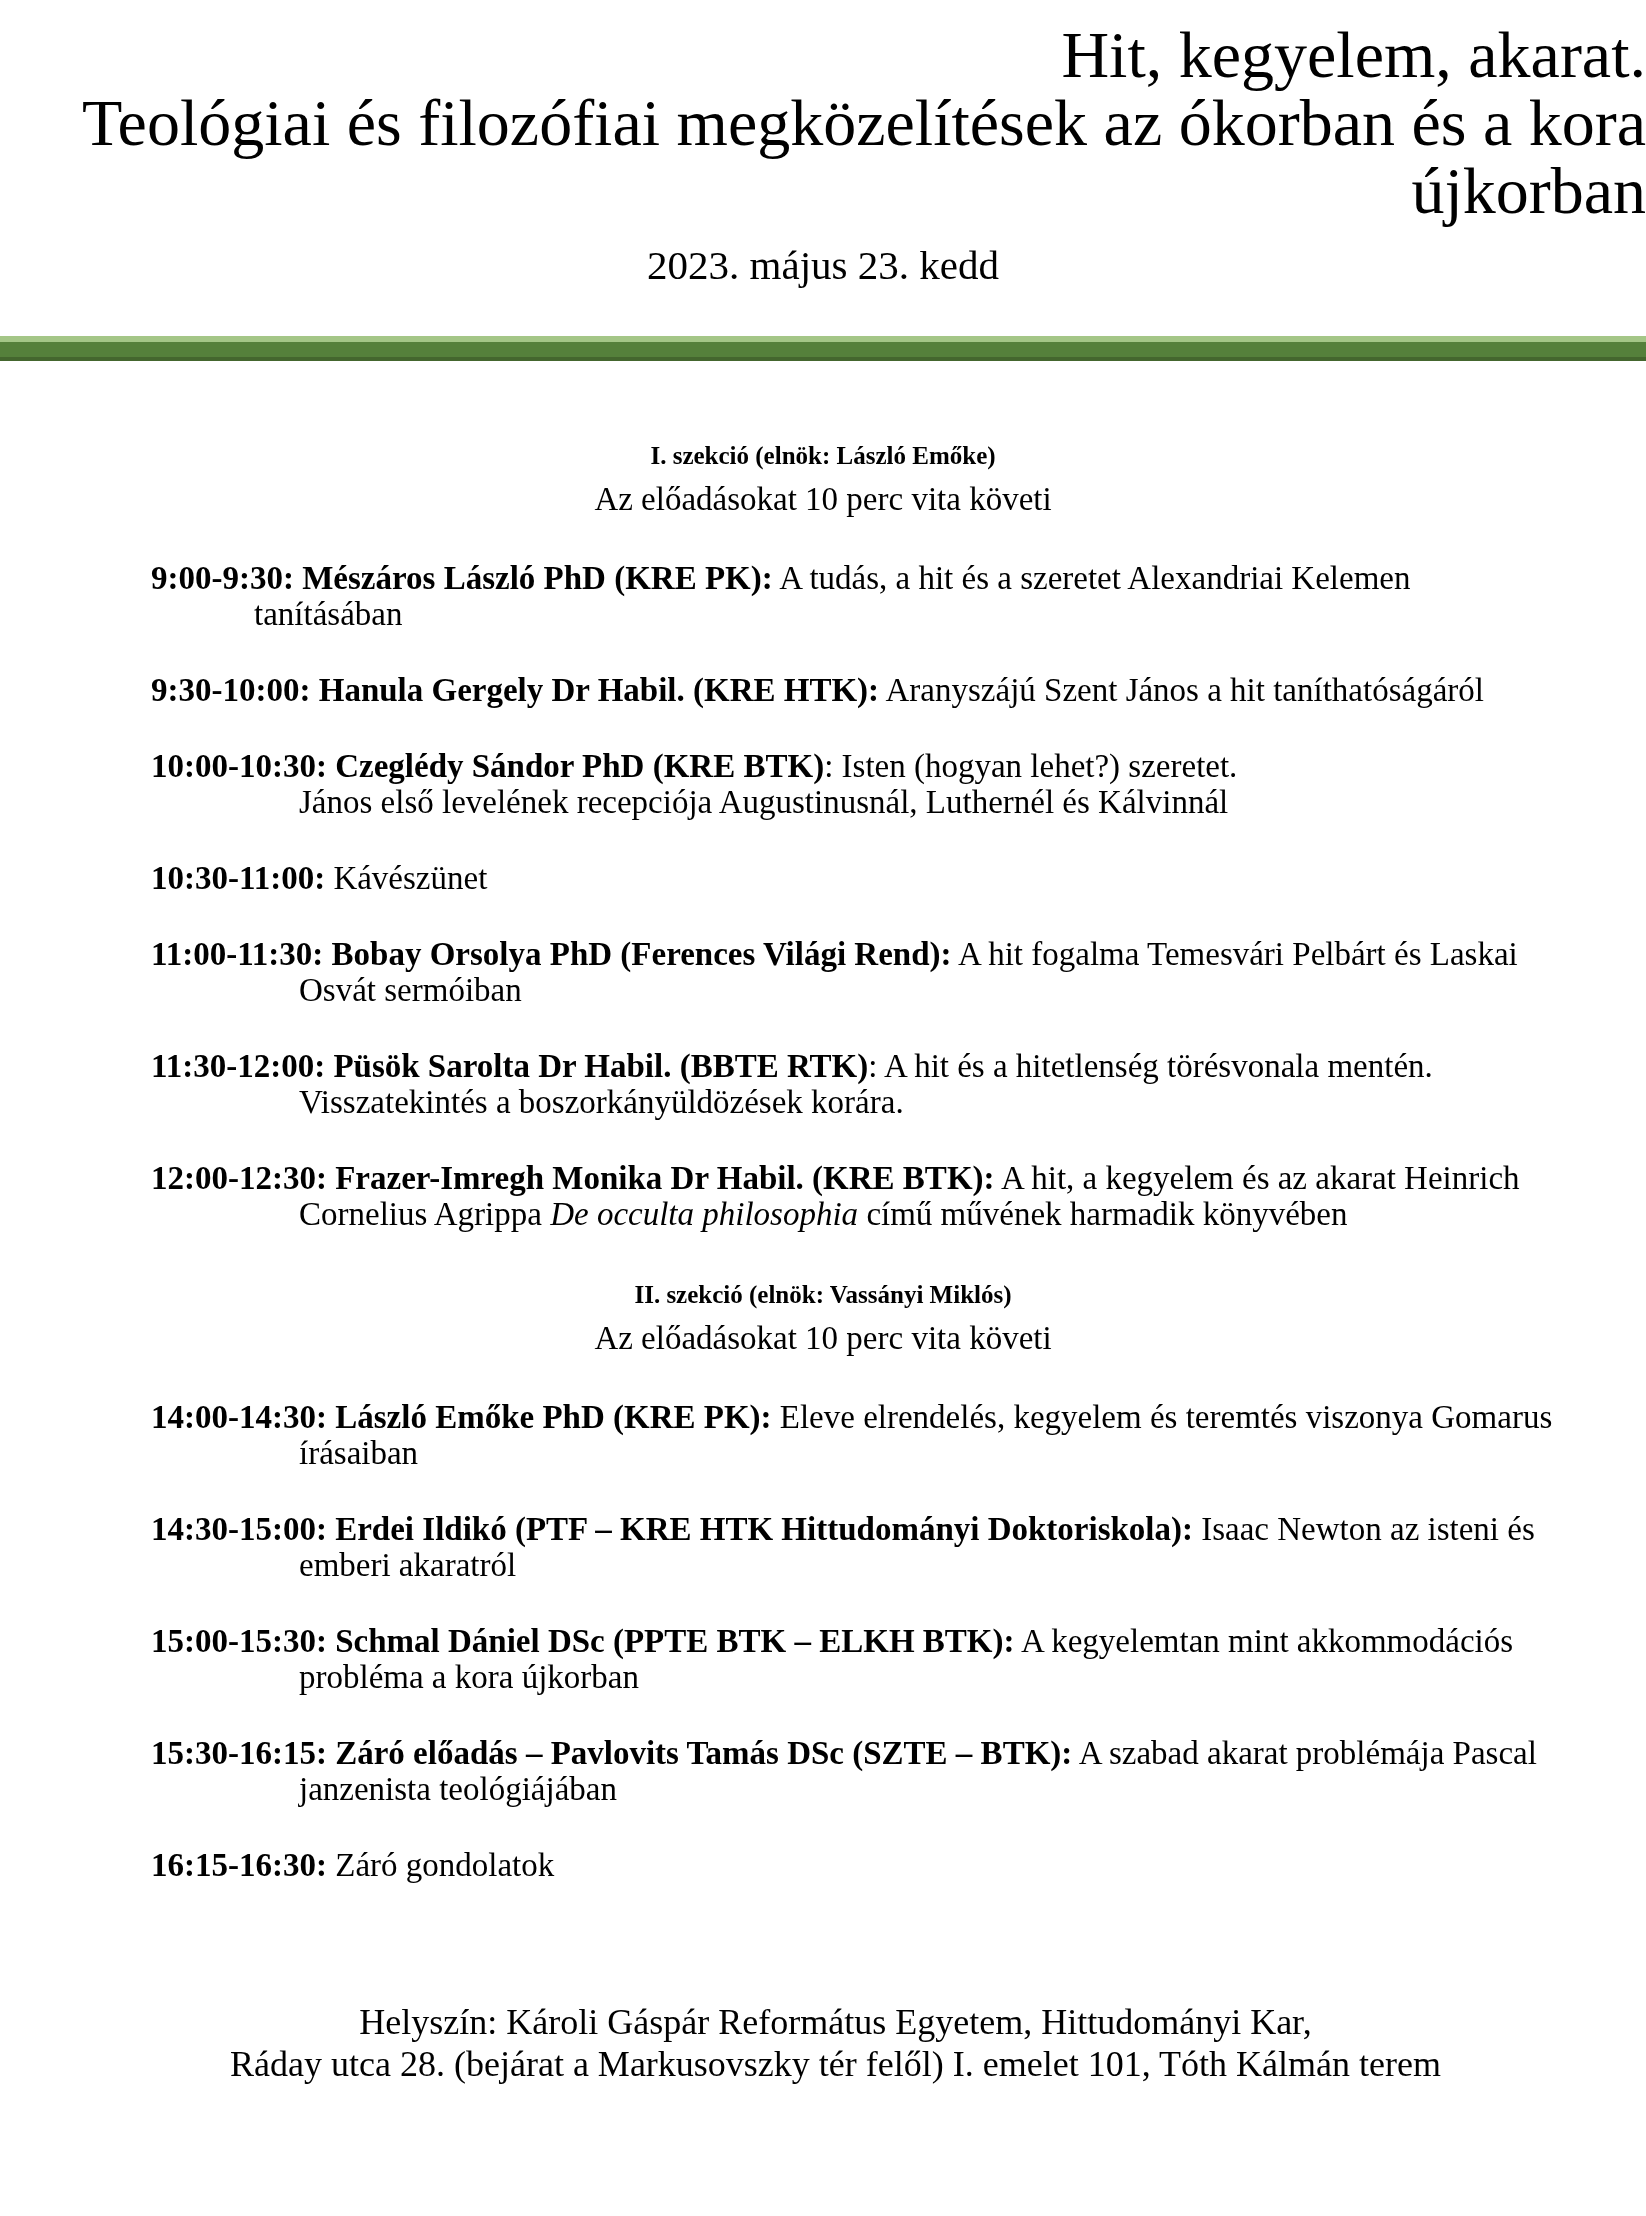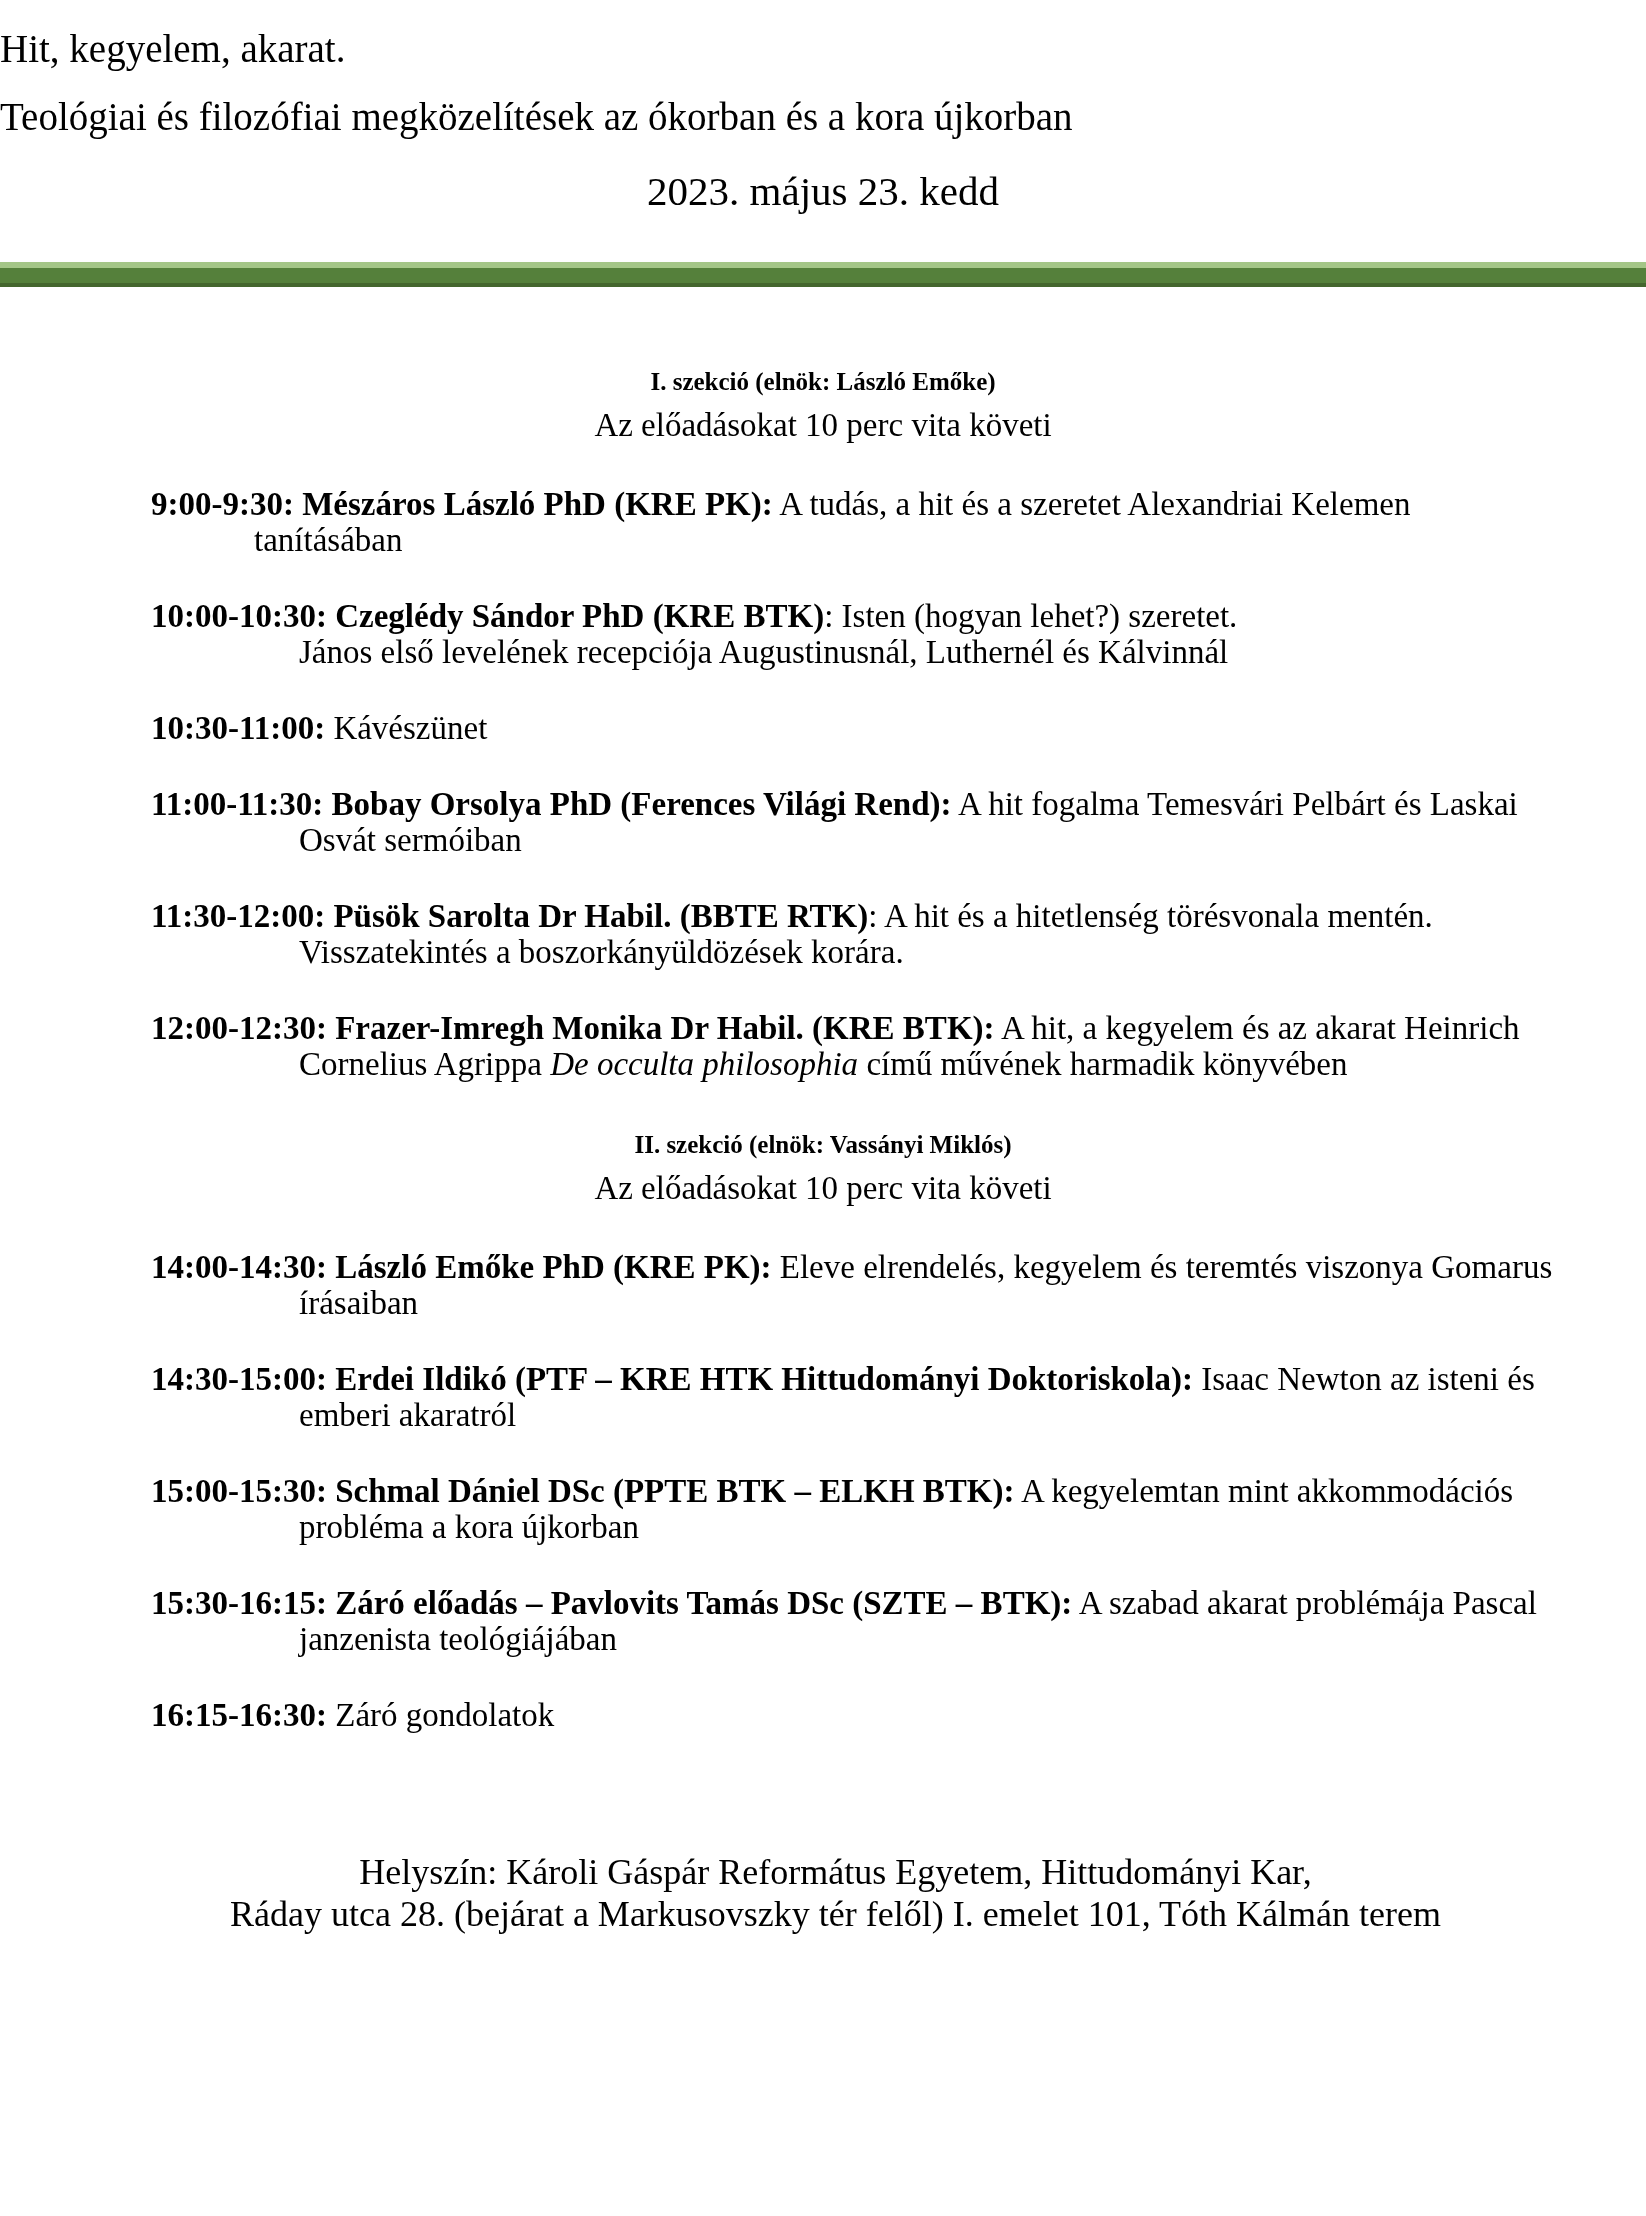--- a/index.html
+++ b/index.html
@@ -4,21 +4,21 @@
 <style>
   html, body { margin: 0; padding: 0; }
   body {
     width: 1646px;
     height: 2216px;
     overflow: hidden;
     background: #ffffff;
     color: #000000;
     font-family: "Liberation Serif", "DejaVu Serif", serif;
   }
-  .title-block { padding-top: 15px; text-align: left; font-size: 39px; line-height: 68px; }
+  .title-block { padding-top: 21px; text-align: right; font-size: 66px; line-height: 68px; }
   .event-date { margin-top: 16px; text-align: center; font-size: 41px; line-height: 49px; }
   .divider { margin-top: 46px; }
   .divider .strip-light { height: 6px;  background: #a4c687; }
   .divider .strip-main  { height: 15.3px; background: #55803b; }
   .divider .strip-dark  { height: 4px;  background: #44662e; }
   .sec-head { margin-top: 72px; text-align: center; font-weight: bold; font-size: 25px; line-height: 46px; }
   .sec-head.second { margin-top: 4px; }
   .sec-note { text-align: center; font-size: 33px; line-height: 41px; }
   .entries { margin-top: 40px; font-size: 33px; line-height: 36px; }
   .entry { margin-bottom: 40px; }
@@ -46,20 +46,23 @@
 </div>
 
 <div>
   <div class="sec-head">I. szekció (elnök: László Emőke)</div>
   <div class="sec-note">Az előadásokat 10 perc vita követi</div>
 
   <div class="entries">
     <div class="entry">
       <div class="l1"><span class="b">9:00-9:30: Mészáros László PhD (KRE PK):</span><span> A tudás, a hit és a szeretet Alexandriai Kelemen</span></div>
       <div class="cont sm">tanításában</div>
+    </div>
+    <div class="entry">
+      <div class="l1"><span class="b">9:30-10:00: Hanula Gergely Dr Habil. (KRE HTK):</span><span> Aranyszájú Szent János a hit taníthatóságáról</span></div>
     </div>
     <div class="entry">
       <div class="l1"><span class="b">10:00-10:30: Czeglédy Sándor PhD (KRE BTK)</span><span>: Isten (hogyan lehet?) szeretet.</span></div>
       <div class="cont">János első levelének recepciója Augustinusnál, Luthernél és Kálvinnál</div>
     </div>
     <div class="entry">
       <div class="l1"><span class="b">10:30-11:00:</span><span> Kávészünet</span></div>
     </div>
     <div class="entry">
       <div class="l1"><span class="b">11:00-11:30: Bobay Orsolya PhD (Ferences Világi Rend):</span><span> A hit fogalma Temesvári Pelbárt és Laskai</span></div>

